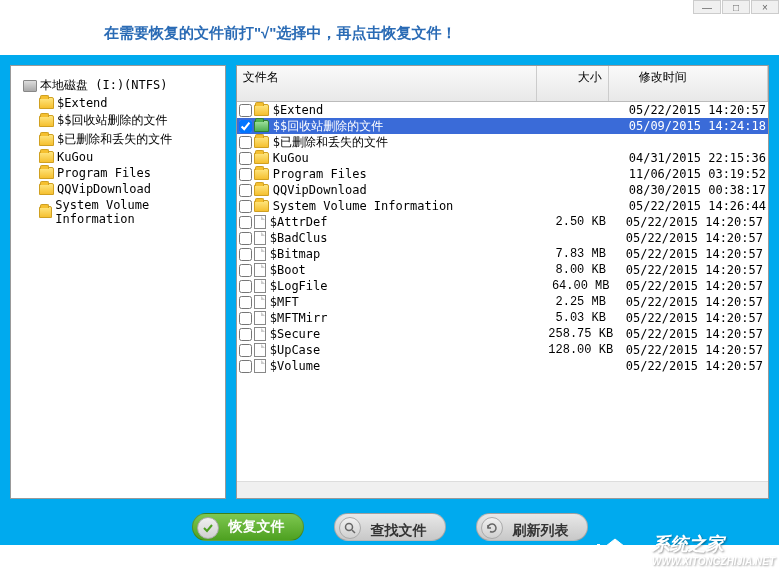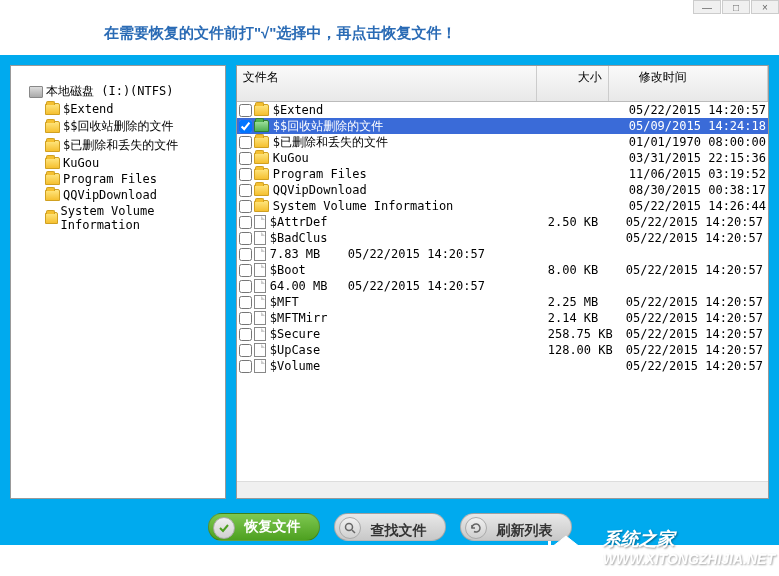--- a/index.html
+++ b/index.html
@@ -8,21 +8,21 @@
     .titlebar { height: 16px; background: #fff; position: relative; }
     .window-controls { position: absolute; right: 0; top: 0; display: flex; gap: 1px; }
     .window-btn { width: 28px; height: 14px; background: #f0f0f0; border: 1px solid #ccc; display: flex; align-items: center; justify-content: center; cursor: pointer; font-size: 10px; color: #666; }
     
     .header { padding: 8px 0 12px 0; background: #fff; }
     .header-line1 { color: #2a6bb5; font-size: 15px; font-weight: bold; padding-left: 104px; }
     .header-line2 { color: #2a6bb5; font-size: 15px; font-weight: bold; padding-left: 140px; margin-top: 6px; }
     
     .main-area { background: #00aaee; padding: 10px; display: flex; gap: 10px; height: 454px; }
     
-    .tree-panel { width: 234px; background: #fff; border: 1px solid #999; padding: 16px; overflow: auto; }
+    .tree-panel { width: 234px; background: #fff; border: 1px solid #999; padding: 10px; overflow: auto; }
     .tree-root { display: flex; align-items: center; gap: 3px; padding: 1px 2px; font-size: 12px; font-family: "SimSun", monospace; }
     .tree-item { display: flex; align-items: center; gap: 3px; padding: 1px 2px 1px 18px; font-size: 12px; font-family: "SimSun", monospace; }
     .disk-icon { width: 14px; height: 12px; background: linear-gradient(#ddd, #aaa); border: 1px solid #888; border-radius: 1px; display: inline-block; }
     .folder-icon { width: 15px; height: 12px; background: linear-gradient(#ffe680, #f5c030); border: 1px solid #d0a020; border-radius: 2px 2px 0 0; display: inline-block; position: relative; }
     .folder-icon::before { content: ''; position: absolute; top: -3px; left: 0; width: 7px; height: 3px; background: #f5c030; border: 1px solid #d0a020; border-bottom: none; border-radius: 2px 2px 0 0; }
     .folder-icon-green { width: 15px; height: 12px; background: linear-gradient(#a0e0a0, #50b050); border: 1px solid #308030; border-radius: 2px 2px 0 0; display: inline-block; position: relative; }
     .folder-icon-green::before { content: ''; position: absolute; top: -3px; left: 0; width: 7px; height: 3px; background: #50b050; border: 1px solid #308030; border-bottom: none; border-radius: 2px 2px 0 0; }
     .file-icon { width: 12px; height: 14px; background: #fff; border: 1px solid #888; display: inline-block; position: relative; }
     .file-icon::before { content: ''; position: absolute; top: 0; right: 0; width: 0; height: 0; border-left: 4px solid #ccc; border-top: 4px solid #fff; }
     
@@ -31,35 +31,35 @@
     .col-name { width: 300px; padding: 3px 6px; border-right: 1px solid #ccc; font-size: 12px; font-family: "SimSun"; }
     .col-size { width: 72px; padding: 3px 6px; border-right: 1px solid #ccc; text-align: right; font-size: 12px; font-family: "SimSun"; }
     .col-date { flex: 1; padding: 3px 6px; font-size: 12px; border-right: 1px solid #ccc; font-family: "SimSun"; margin-left: 24px; }
     
     .list-body { flex: 1; overflow: auto; font-family: "SimSun", monospace; }
     .list-row { display: flex; align-items: center; height: 16px; padding: 0 2px; font-size: 12px; }
     .list-row.selected { background: #3a6bd8; color: #fff; }
     .row-check { width: 13px; height: 13px; margin-right: 2px; }
     .row-icon { margin-right: 4px; }
     .row-name { width: 278px; white-space: nowrap; overflow: hidden; }
-    .row-size { width: 72px; text-align: left; white-space: nowrap; padding-right: 6px; }
+    .row-size { width: 72px; text-align: center; white-space: nowrap; padding-right: 6px; font-family: Liberation Mono, monospace; }
     .row-date { flex: 1; white-space: nowrap; padding-left: 6px; }
     .scrollbar-h { height: 17px; background: #f0f0f0; border-top: 1px solid #ddd; }
     
-    .bottom-bar { background: #00aaee; height: 36px; display: flex; align-items: center; justify-content: center; gap: 14px; padding: 4px 0; }
+    .bottom-bar { background: #00aaee; height: 36px; display: flex; align-items: center; justify-content: center; gap: 30px; padding: 4px 0; }
     .btn { height: 28px; border-radius: 14px; padding: 0 18px 0 36px; display: flex; align-items: center; font-size: 14px; cursor: pointer; position: relative; color: #fff; font-weight: bold; border: 1px solid rgba(0,0,0,0.2); }
     .btn-green { background: linear-gradient(#7ec850, #4da020); }
     .btn-gray { background: linear-gradient(#e8e8e8, #c8c8c8); color: #333; align-items: flex-end; }
     .btn-circle { position: absolute; left: 4px; top: 3px; width: 22px; height: 22px; border-radius: 50%; background: linear-gradient(#f0f0f0, #d0d0d0); border: 1px solid #aaa; display: flex; align-items: center; justify-content: center; }
     .btn-circle svg { width: 12px; height: 12px; }
     
     .watermark { position: absolute; right: 4px; bottom: 9px; display: flex; align-items: center; gap: 19px; color: #fff; font-style: italic; font-size: 18px; font-weight: bold; text-shadow: 1px 1px 2px rgba(0,0,0,0.4); z-index: 10; }
     .watermark-icon { width: 36px; height: 26px; }
     .watermark-icon svg { width: 100%; height: 100%; }
-    .watermark-sub { display: block; font-size: 14px; opacity: 0.9; }
+    .watermark-sub { display: block; font-size: 10px; opacity: 0.9; }
   </style>
 </head>
 <body>
 
 <div class="titlebar">
   <div class="window-controls">
     <div class="window-btn">—</div>
     <div class="window-btn">□</div>
     <div class="window-btn">×</div>
   </div>
@@ -126,28 +126,27 @@
           <span class="folder-icon-green row-icon"></span>
           <span class="row-name">$$回收站删除的文件</span>
           <span class="row-size"></span>
           <span class="row-date">05/09/2015 14:24:18</span>
         </div>
         <div class="list-row">
           <input type="checkbox" class="row-check" style="">
           <span class="folder-icon row-icon"></span>
           <span class="row-name">$已删除和丢失的文件</span>
           <span class="row-size"></span>
-          <span class="row-date">01/01/1970 08:00:00</span>
         </div>
         <div class="list-row">
           <input type="checkbox" class="row-check" style="">
           <span class="folder-icon row-icon"></span>
           <span class="row-name">KuGou</span>
           <span class="row-size"></span>
-          <span class="row-date">03/31/2015 22:15:36</span>
+          <span class="row-date">04/31/2015 22:15:36</span>
         </div>
         <div class="list-row">
           <input type="checkbox" class="row-check" style="">
           <span class="folder-icon row-icon"></span>
           <span class="row-name">Program Files</span>
           <span class="row-size"></span>
           <span class="row-date">11/06/2015 03:19:52</span>
         </div>
         <div class="list-row">
           <input type="checkbox" class="row-check" style="">
@@ -173,48 +172,50 @@
         <div class="list-row">
           <input type="checkbox" class="row-check" style="">
           <span class="file-icon row-icon"></span>
           <span class="row-name">$BadClus</span>
           <span class="row-size"></span>
           <span class="row-date">05/22/2015 14:20:57</span>
         </div>
         <div class="list-row">
           <input type="checkbox" class="row-check" style="">
           <span class="file-icon row-icon"></span>
+          <span class="row-name">$Bitmap</span>
           <span class="row-size">7.83 MB</span>
           <span class="row-date">05/22/2015 14:20:57</span>
         </div>
         <div class="list-row">
           <input type="checkbox" class="row-check" style="">
           <span class="file-icon row-icon"></span>
           <span class="row-name">$Boot</span>
           <span class="row-size">8.00 KB</span>
           <span class="row-date">05/22/2015 14:20:57</span>
         </div>
         <div class="list-row">
           <input type="checkbox" class="row-check" style="">
           <span class="file-icon row-icon"></span>
+          <span class="row-name">$LogFile</span>
           <span class="row-size">64.00 MB</span>
           <span class="row-date">05/22/2015 14:20:57</span>
         </div>
         <div class="list-row">
           <input type="checkbox" class="row-check" style="">
           <span class="file-icon row-icon"></span>
           <span class="row-name">$MFT</span>
           <span class="row-size">2.25 MB</span>
           <span class="row-date">05/22/2015 14:20:57</span>
         </div>
         <div class="list-row">
           <input type="checkbox" class="row-check" style="">
           <span class="file-icon row-icon"></span>
           <span class="row-name">$MFTMirr</span>
-          <span class="row-size">2.14 KB</span>
+          <span class="row-size">5.03 KB</span>
           <span class="row-date">05/22/2015 14:20:57</span>
         </div>
         <div class="list-row">
           <input type="checkbox" class="row-check" style="">
           <span class="file-icon row-icon"></span>
           <span class="row-name">$Secure</span>
           <span class="row-size">258.75 KB</span>
           <span class="row-date">05/22/2015 14:20:57</span>
         </div>
         <div class="list-row">

